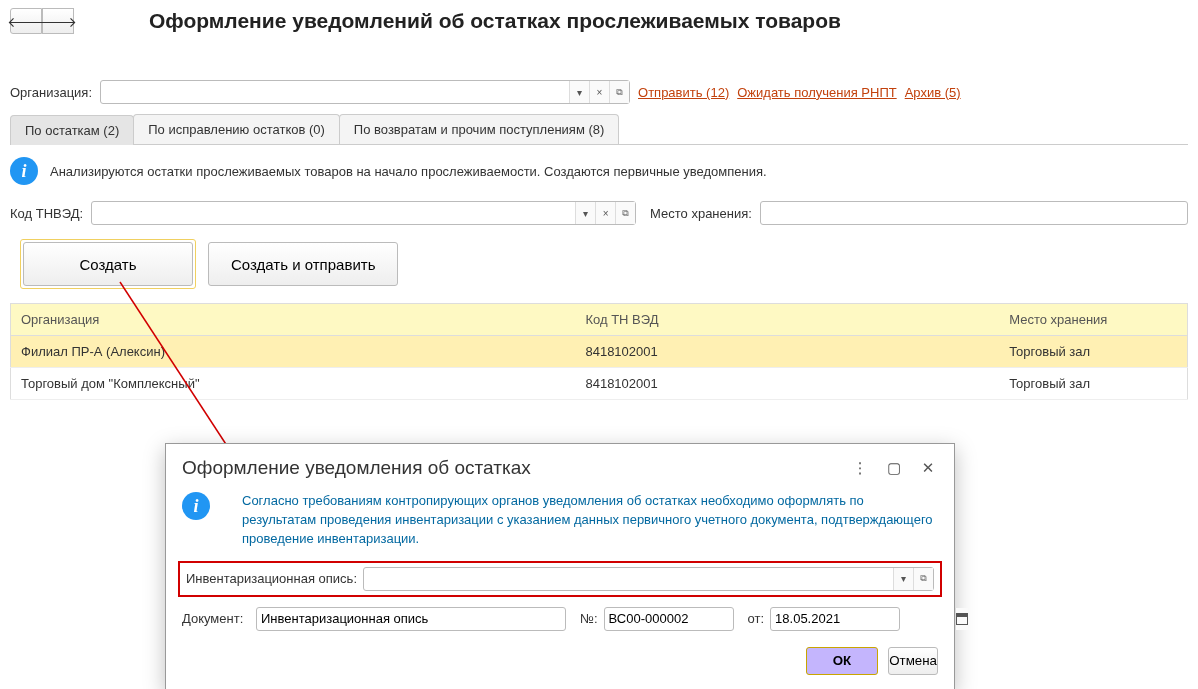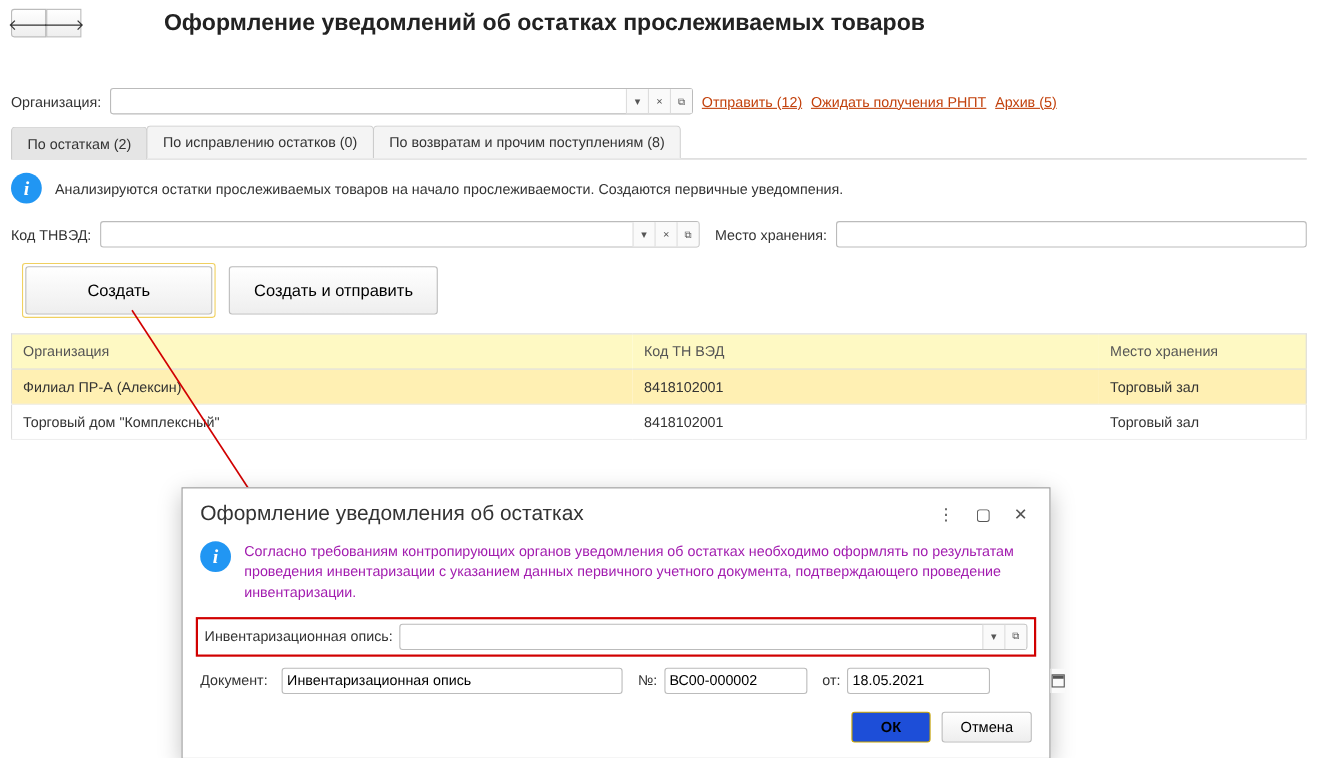--- a/index.html
+++ b/index.html
@@ -203,21 +203,21 @@
     cursor: pointer;
     font-size: 15px;
     color: #555;
     margin-left: 10px;
   }
   .dialog-info {
     display: flex;
     padding: 6px 16px 10px 16px;
     gap: 12px;
   }
-  .dialog-info-text { line-height: 1.45; color:#a21caf;}
+  .dialog-info-text { line-height: 1.45; color:#0369a1;margin-left:20px;}
   .field-row {
     display: flex;
     align-items: center;
     padding: 4px 16px;
     gap: 6px;
   }
   .red-box {
     border: 2px solid #d10000;
     padding: 4px 4px;
     margin: 2px 12px 6px 12px;
@@ -230,33 +230,33 @@
     padding: 2px 4px;
     font-size: 13px;
   }
   .dialog-footer {
     display: flex;
     justify-content: flex-end;
     gap: 10px;
     padding: 12px 16px 14px 16px;
   }
   .btn-ok {
-    background: #1d4ed8;
+    background: #c4b5fd;
     border: 1px solid #c9a500;
     height: 28px;
     padding: 0 26px;
     border-radius: 3px;
     font-weight: bold;
     cursor: pointer;
   }
   .btn-cancel {
     background: linear-gradient(#fff,#eee);
     border: 1px solid #bbb;
     height: 28px;
-    padding: 0 16px;
+    padding: 0 0;
     border-radius: 3px;
     cursor: pointer;
   }
   .cal-icon::before {
     content: "";
     display:inline-block;
     width:10px;height:10px;
     border:1px solid #555;
     box-shadow: inset 0 3px 0 #555;
   }

